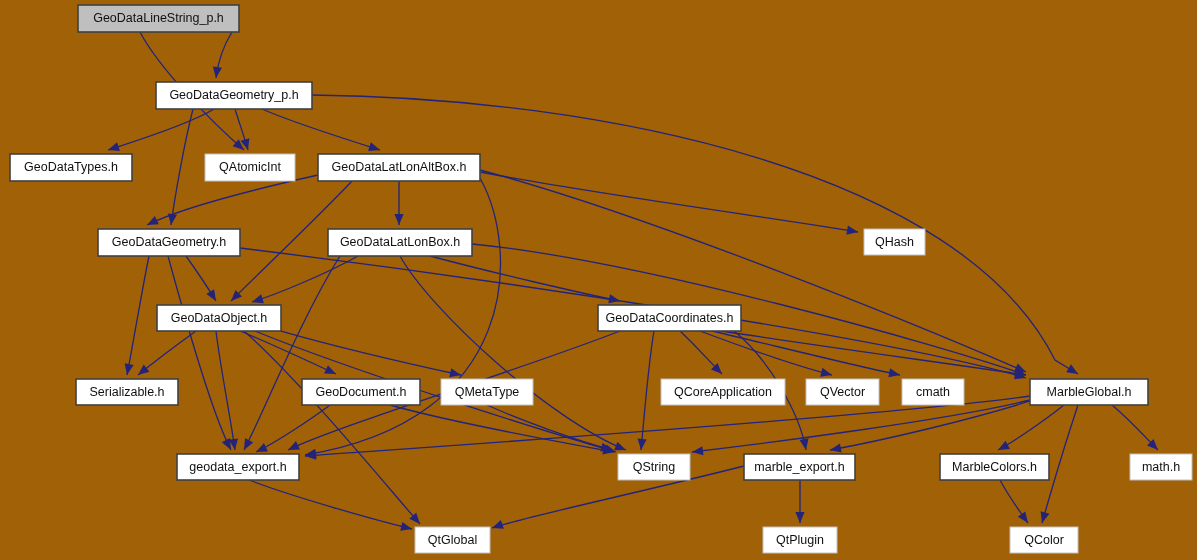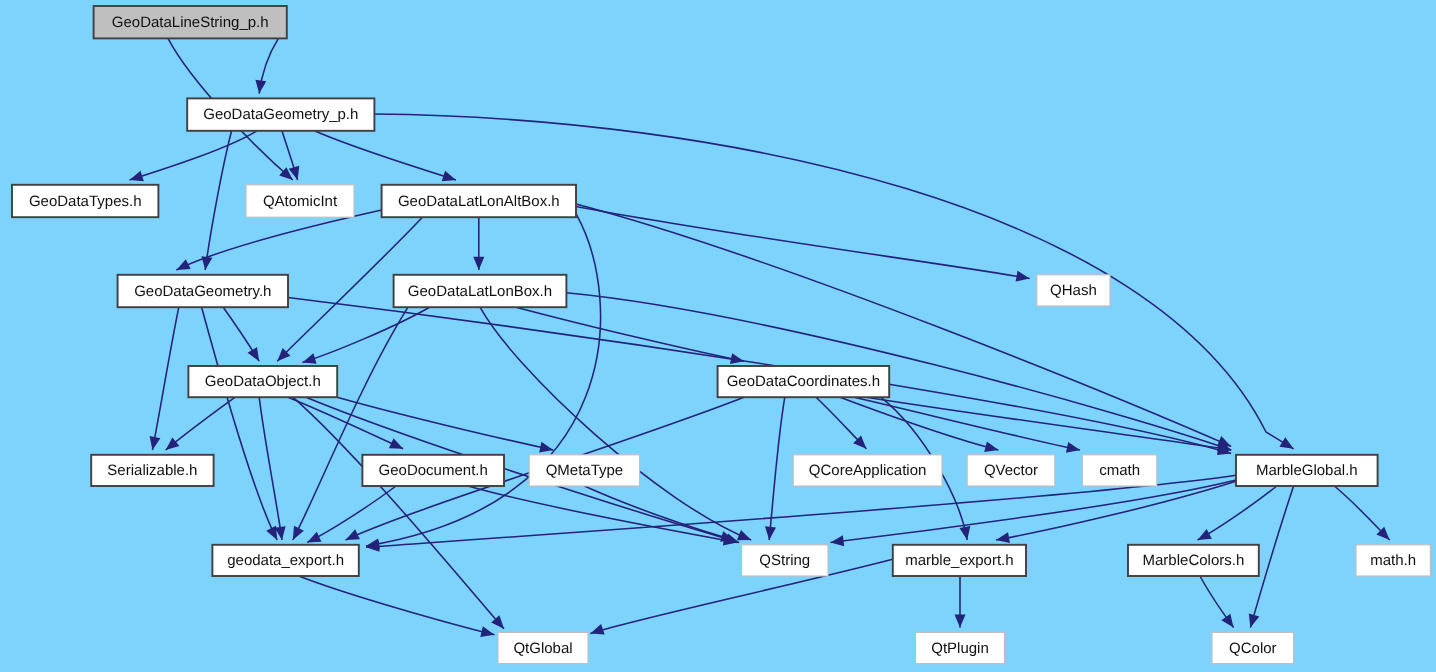--- a/index.html
+++ b/index.html
@@ -4,21 +4,21 @@
 <style>
   html, body {
     margin: 0;
     padding: 0;
     background: #ffffff;
   }
   #graph-root {
     position: relative;
     width: 1197px;
     height: 560px;
-    background: #7dd3fc;
+    background: #a16207;
     font-family: "Liberation Sans", sans-serif;
   }
   svg#graph-svg {
     display: block;
     width: 1197px;
     height: 560px;
   }
   .node-box {
     fill: #ffffff;
     stroke: #c0c0c0;

